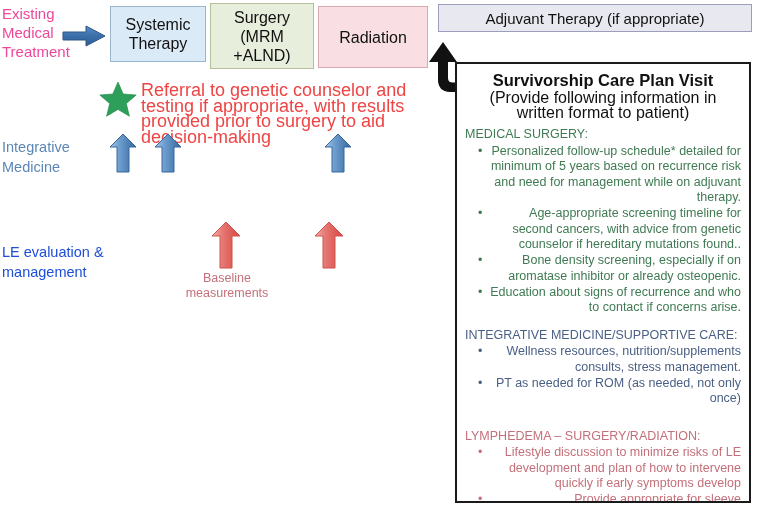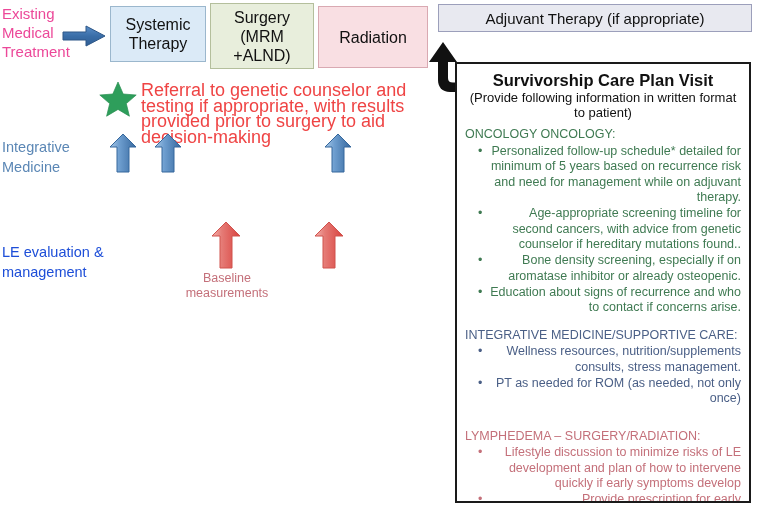--- a/index.html
+++ b/index.html
@@ -149,21 +149,21 @@
   .panel-title {
     text-align: center;
     font-size: 16.5px;
     font-weight: bold;
     color: #111111;
     line-height: 20px;
     margin-bottom: 1px;
   }
   .panel-subtitle {
     text-align: center;
-    font-size: 13px;
+    font-size: 16px;
     line-height: 14.5px;
     color: #111111;
     margin-bottom: 7px;
   }
   .section { margin-bottom: 9px; }
   .section-heading {
     font-size: 12.5px;
     line-height: 15.5px;
     margin-bottom: 1px;
   }
@@ -267,39 +267,39 @@
 
   <svg class="connector" viewBox="0 0 58 72">
     <path d="M56,56 L26,56 C18,56 14,51 14,44 L14,26 L5,26 L19,6 L33,26 L24,26 L24,42 C24,45 25.5,46.5 29,46.5 L56,46.5 Z" fill="#111111"></path>
   </svg>
 
   <div id="survivorship-panel">
     <div class="panel-title">Survivorship Care Plan Visit</div>
     <div class="panel-subtitle">(Provide following information in written format to patient)</div>
 
     <div class="section sec-onc">
-      <div class="section-heading">ONCOLOGY ONCOLOGY:</div>
+      <div class="section-heading">MEDICAL SURGERY:</div>
       <ul>
         <li>Personalized follow-up schedule* detailed for minimum of 5 years based on recurrence risk and need for management while on adjuvant therapy.</li>
         <li>Age-appropriate screening timeline for second cancers, with advice from genetic counselor if hereditary mutations found..</li>
         <li>Bone density screening, especially if on aromatase inhibitor or already osteopenic.</li>
         <li>Education about signs of recurrence and who to contact if concerns arise.</li>
       </ul>
     </div>
 
     <div class="section sec-im">
       <div class="section-heading">INTEGRATIVE MEDICINE/SUPPORTIVE CARE:</div>
       <ul>
         <li>Wellness resources, nutrition/supplements consults, stress management.</li>
         <li>PT as needed for ROM (as needed, not only once)</li>
       </ul>
     </div>
 
     <div class="section sec-le">
       <div class="section-heading">LYMPHEDEMA – SURGERY/RADIATION:</div>
       <ul>
         <li>Lifestyle discussion to minimize risks of LE development and plan of how to intervene quickly if early symptoms develop</li>
-        <li>Provide prescription for early</li>
+        <li>Provide appropriate for sleeve</li>
       </ul>
     </div>
   </div>
 
 </div>
 
 </body></html>

